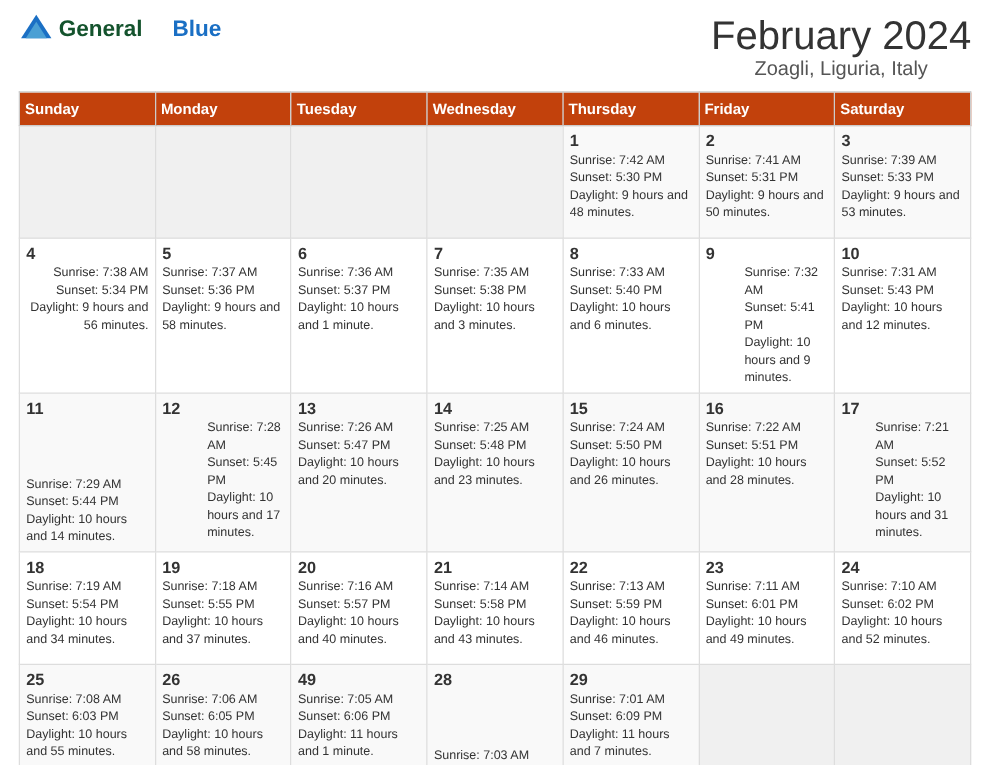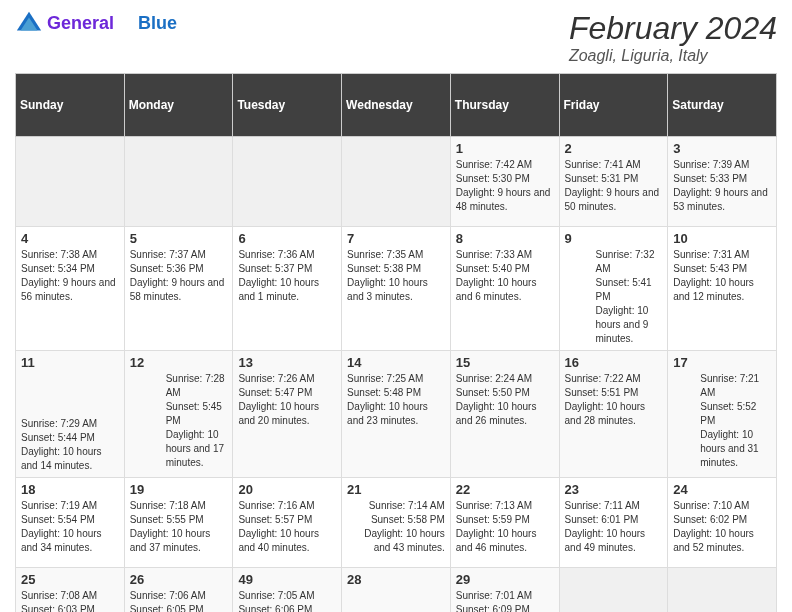--- a/index.html
+++ b/index.html
@@ -21,51 +21,50 @@
       align-items: center;
       gap: 4px;
     }
     .logo-text {
       font-size: 18px;
       font-weight: bold;
       color: #333;
       line-height: 1.1;
     }
     .logo-text span {
-      color: #6d28d9;
+      color: #14532d;
     }
     .logo-icon {
       width: 28px;
       height: 28px;
     }
     .title-block {
-      text-align: left;
-      font-style: italic;
+      text-align: center;
     }
     .title-block h1 {
       font-size: 32px;
       font-weight: normal;
       color: #333;
     }
     .title-block h2 {
       font-size: 16px;
       font-weight: normal;
       color: #555;
     }
     table {
       width: 100%;
       border-collapse: collapse;
       table-layout: fixed;
     }
     thead tr th {
-      background-color: #404040;
+      background-color: #c2410c;
       color: #fff;
       font-size: 12px;
       font-weight: bold;
-      padding: 24px 4px;
+      padding: 6px 4px;
       text-align: left;
       border: 1px solid #ccc;
     }
     tbody tr td {
       border: 1px solid #ddd;
       vertical-align: top;
       padding: 4px 5px;
       font-size: 10px;
       color: #333;
       height: 90px;
@@ -144,21 +143,21 @@
         <td>
           <span class="day-number">3</span>
           <div class="day-info" style="white-space: pre-line;">Sunrise: 7:39 AM
 Sunset: 5:33 PM
 Daylight: 9 hours and 53 minutes.</div>
         </td>
       </tr>
       <tr>
         <td>
           <span class="day-number">4</span>
-          <div class="day-info" style="white-space: pre-line;">Sunrise: 7:38 AM
+          <div class="day-info" style="white-space: pre-line; text-align: right;">Sunrise: 7:38 AM
 Sunset: 5:34 PM
 Daylight: 9 hours and 56 minutes.</div>
         </td>
         <td>
           <span class="day-number">5</span>
           <div class="day-info" style="white-space: pre-line;">Sunrise: 7:37 AM
 Sunset: 5:36 PM
 Daylight: 9 hours and 58 minutes.</div>
         </td>
         <td>
@@ -212,21 +211,21 @@
 Daylight: 10 hours and 20 minutes.</div>
         </td>
         <td>
           <span class="day-number">14</span>
           <div class="day-info" style="white-space: pre-line;">Sunrise: 7:25 AM
 Sunset: 5:48 PM
 Daylight: 10 hours and 23 minutes.</div>
         </td>
         <td>
           <span class="day-number">15</span>
-          <div class="day-info" style="white-space: pre-line;">Sunrise: 2:24 AM
+          <div class="day-info" style="white-space: pre-line;">Sunrise: 7:24 AM
 Sunset: 5:50 PM
 Daylight: 10 hours and 26 minutes.</div>
         </td>
         <td>
           <span class="day-number">16</span>
           <div class="day-info" style="white-space: pre-line;">Sunrise: 7:22 AM
 Sunset: 5:51 PM
 Daylight: 10 hours and 28 minutes.</div>
         </td>
         <td>
@@ -250,21 +249,21 @@
 Daylight: 10 hours and 37 minutes.</div>
         </td>
         <td>
           <span class="day-number">20</span>
           <div class="day-info" style="white-space: pre-line;">Sunrise: 7:16 AM
 Sunset: 5:57 PM
 Daylight: 10 hours and 40 minutes.</div>
         </td>
         <td>
           <span class="day-number">21</span>
-          <div class="day-info" style="white-space: pre-line; text-align: right;">Sunrise: 7:14 AM
+          <div class="day-info" style="white-space: pre-line;">Sunrise: 7:14 AM
 Sunset: 5:58 PM
 Daylight: 10 hours and 43 minutes.</div>
         </td>
         <td>
           <span class="day-number">22</span>
           <div class="day-info" style="white-space: pre-line;">Sunrise: 7:13 AM
 Sunset: 5:59 PM
 Daylight: 10 hours and 46 minutes.</div>
         </td>
         <td>

